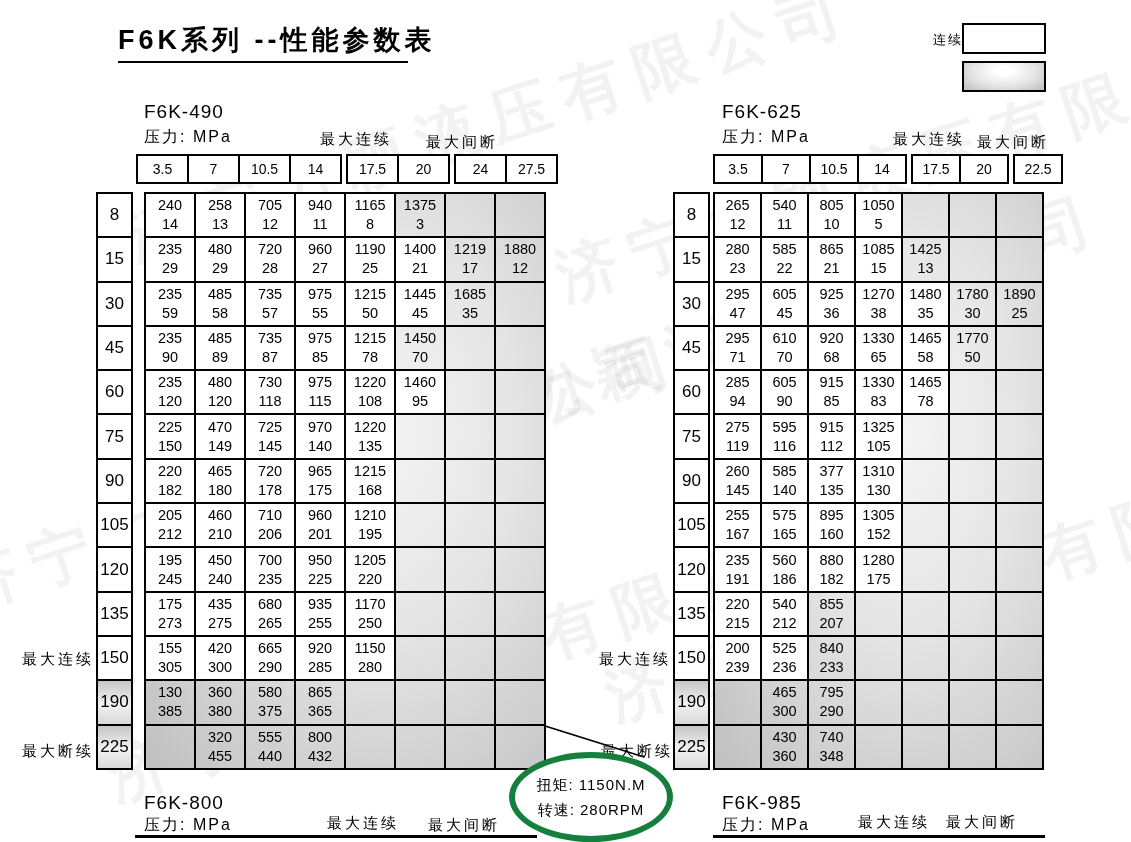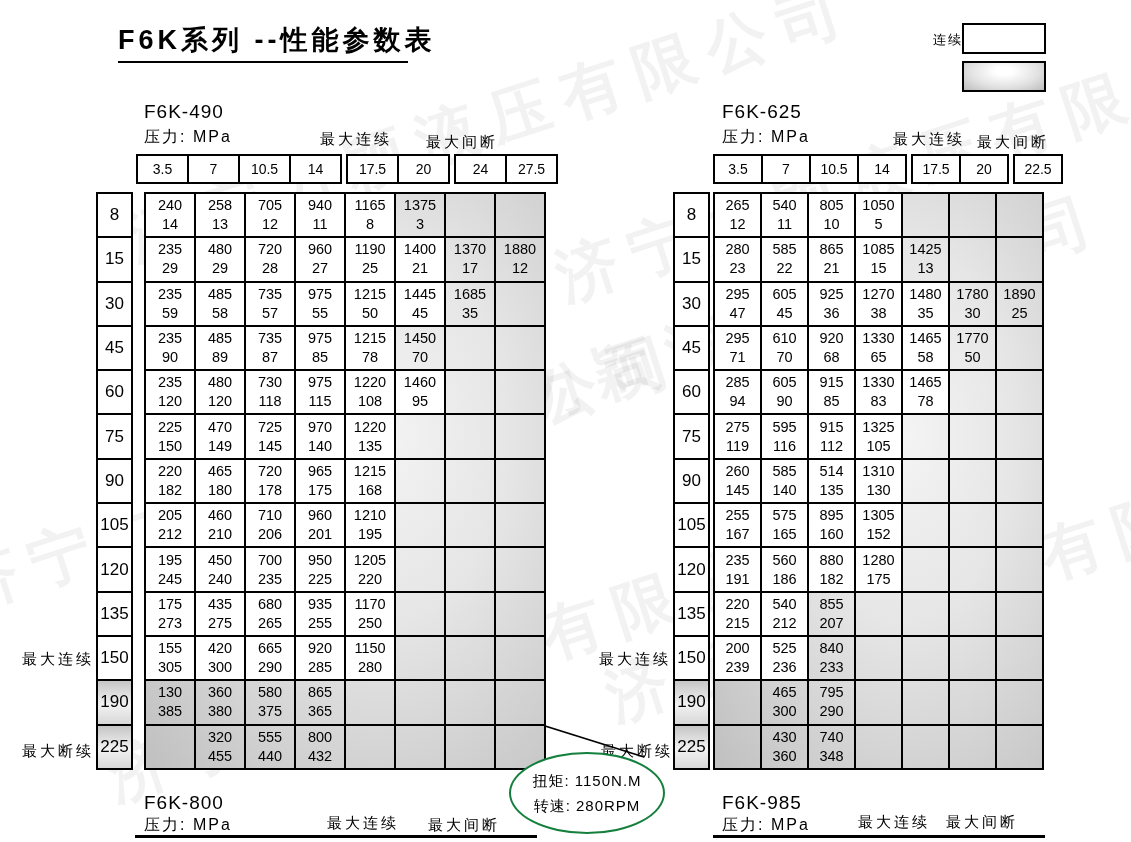--- a/index.html
+++ b/index.html
@@ -68,21 +68,21 @@
   .tv, .bv { line-height:19px; }
 
   
   .side-note { position:absolute; font-size:15px; letter-spacing:3px; }
   .foot-rule { position:absolute; top:835px; height:3px; background:#000; }
 
   
   .leader-svg { position:absolute; left:0; top:0; width:1131px; height:842px; pointer-events:none; }
   .ellipse {
     position:absolute; left:509px; top:752px; width:152px; height:78px;
-    border:2px solid #15803d; border-radius:50%; background:#fff;
+    border:6px solid #15803d; border-radius:50%; background:#fff;
     display:flex; flex-direction:column; align-items:center; justify-content:center;
     font-size:15px; letter-spacing:1px; line-height:25px;
   }
 </style>
 </head>
 <body>
 
 <div class="page">
 
   <div class="wm">济宁力颖液压有限公司</div>
@@ -221,21 +221,21 @@
               </td>
               <td>
                 <div class="tv">1190</div>
                 <div class="bv">25</div>
               </td>
               <td>
                 <div class="tv">1400</div>
                 <div class="bv">21</div>
               </td>
               <td class="sh">
-                <div class="tv">1370</div>
+                <div class="tv">1219</div>
                 <div class="bv">17</div>
               </td>
               <td class="sh">
                 <div class="tv">1880</div>
                 <div class="bv">12</div>
               </td>
             </tr>
             <tr>
               <td>
                 <div class="tv">235</div>
@@ -739,21 +739,21 @@
             <tr>
               <td>
                 <div class="tv">260</div>
                 <div class="bv">145</div>
               </td>
               <td>
                 <div class="tv">585</div>
                 <div class="bv">140</div>
               </td>
               <td>
-                <div class="tv">514</div>
+                <div class="tv">377</div>
                 <div class="bv">135</div>
               </td>
               <td>
                 <div class="tv">1310</div>
                 <div class="bv">130</div>
               </td>
               <td class="sh"></td>
               <td class="sh"></td>
               <td class="sh"></td>
             </tr>

